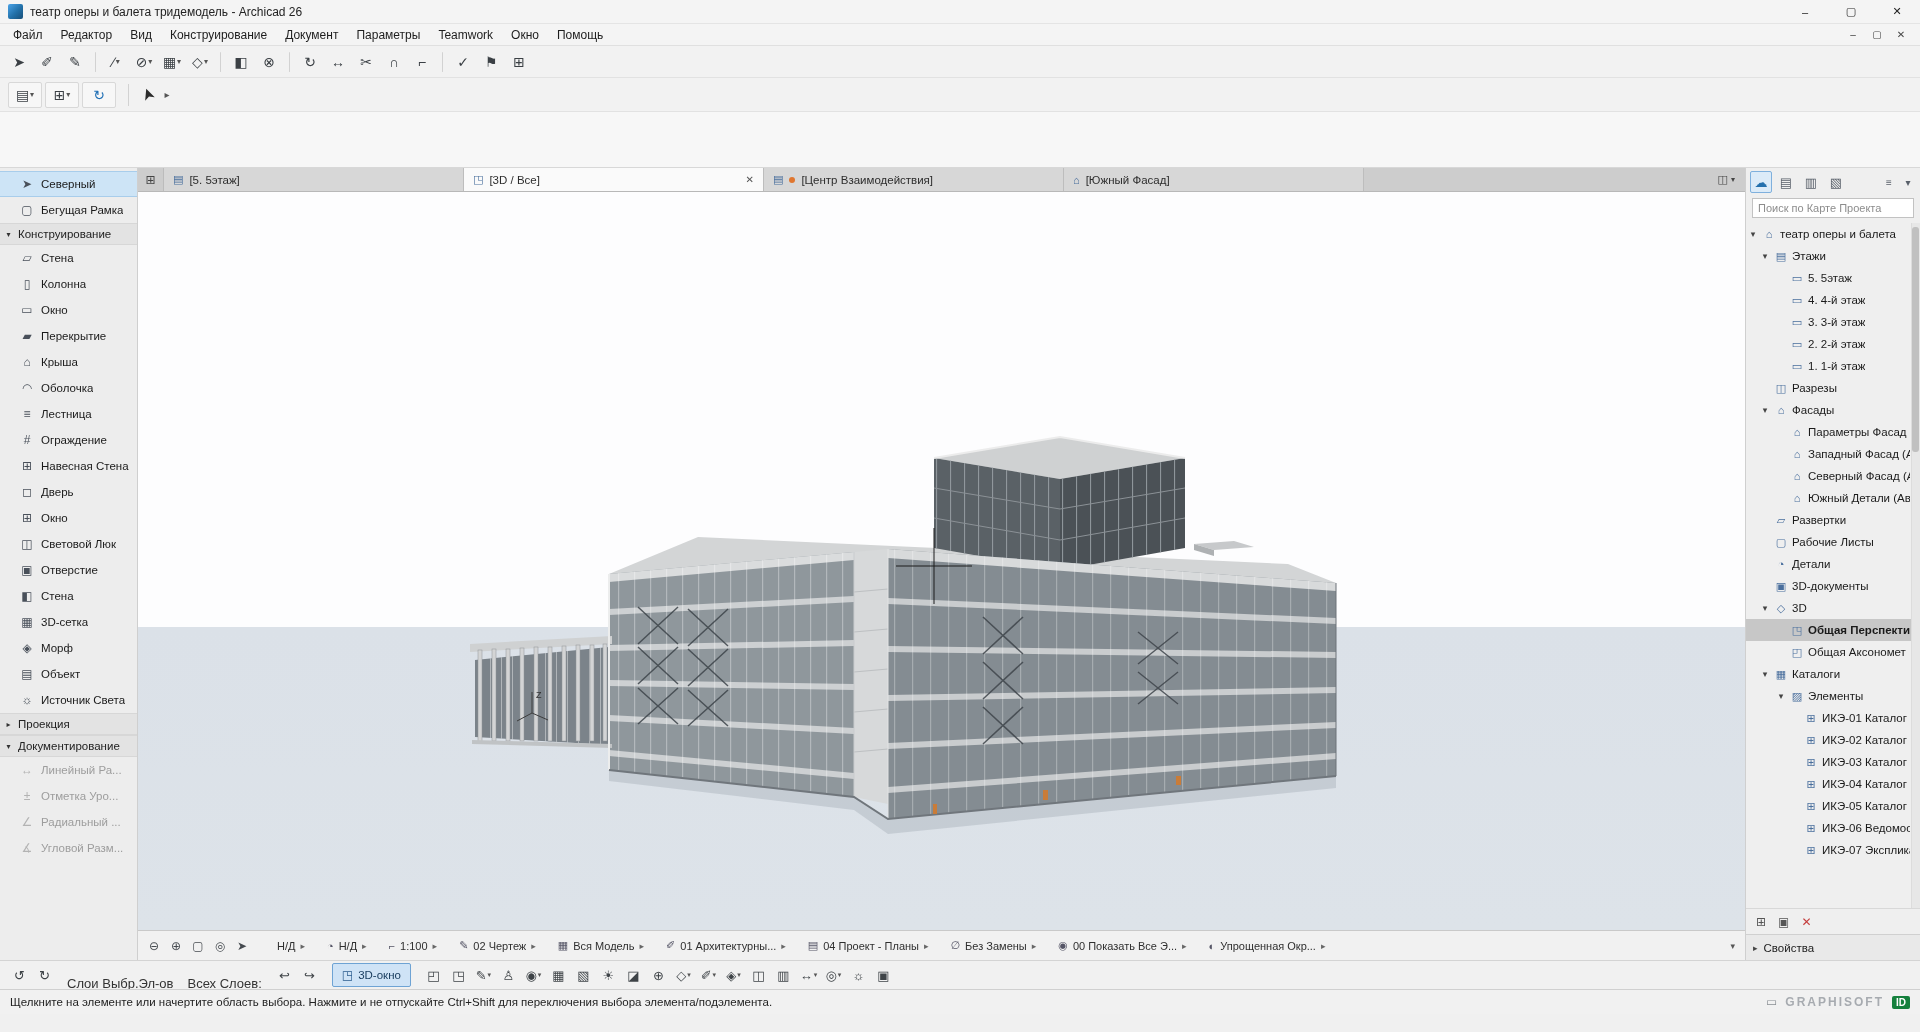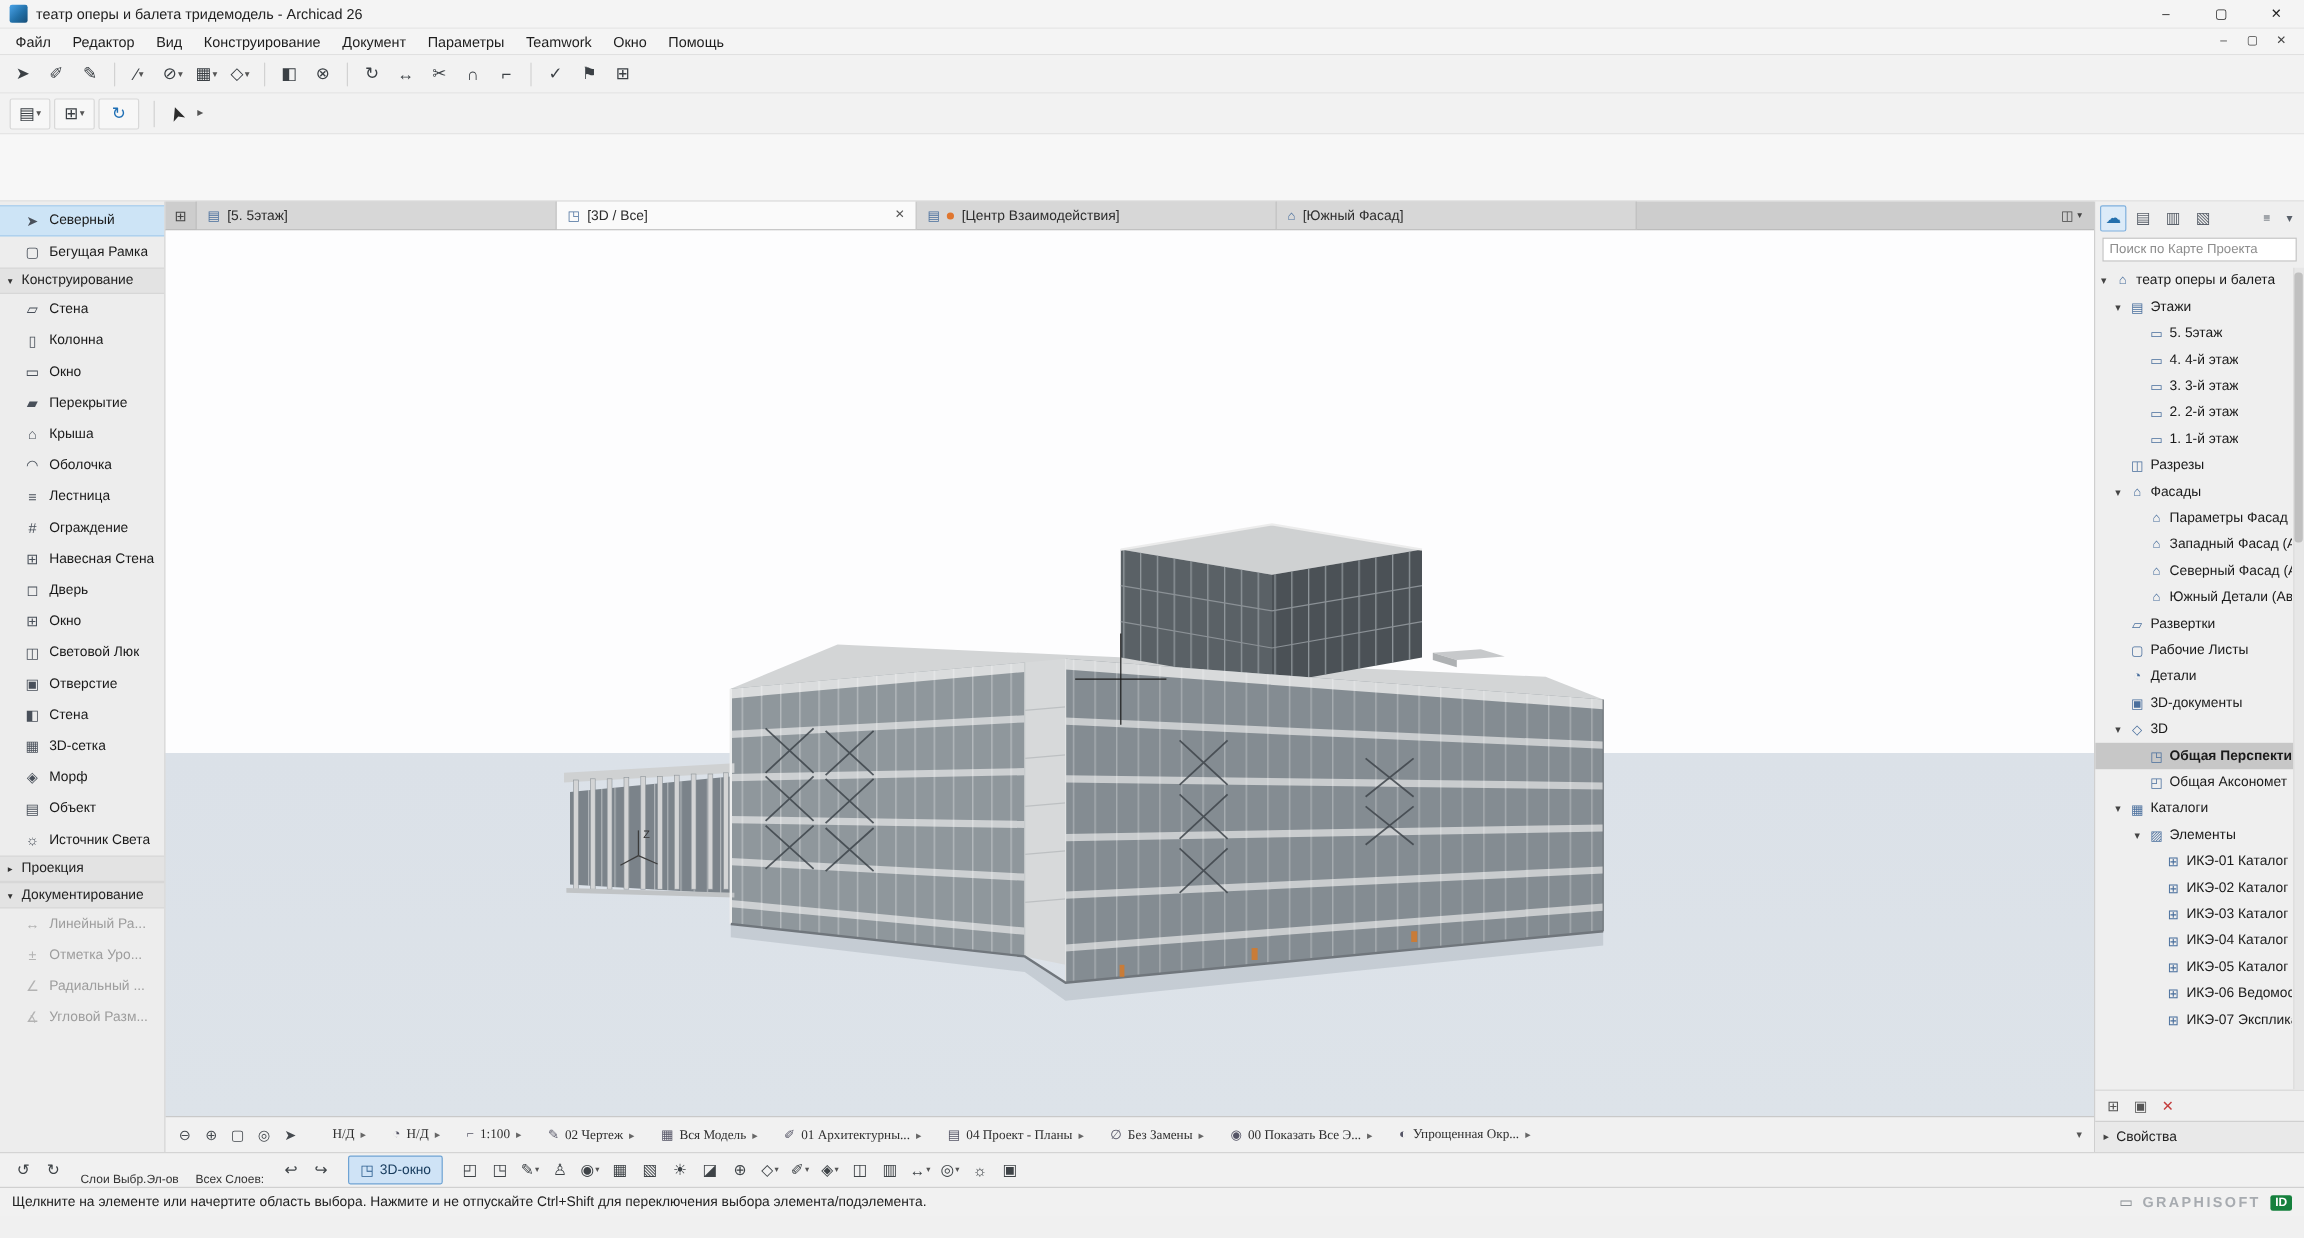--- a/index.html
+++ b/index.html
@@ -94,21 +94,21 @@
   .viewport { flex:1; position:relative; min-height:0; overflow:hidden;
     background:linear-gradient(#fdfdfe 0%, #fdfdfe 59%, #dbe1e8 59%, #dde3e9 100%); }
   .viewport svg { position:absolute; inset:0; width:100%; height:100%; display:block; }
 
   
   .quickbar { height:30px; flex:none; background:#f1f1f1; border-top:1px solid #c9c9c9;
     display:flex; align-items:center; padding:0 6px; font-size:11px; color:#2f2f2f; overflow:hidden; }
   .qb-icons { display:flex; gap:2px; margin-right:10px; }
   .qb-icon { width:20px; height:20px; display:flex; align-items:center; justify-content:center;
     font-size:12px; color:#454a4f; }
-  .qb-combos { display:flex; align-items:flex-start; flex:1; min-width:0;font-family:Liberation Serif, serif; }
+  .qb-combos { display:flex; align-items:flex-end; flex:1; min-width:0; }
   .qb-combo { display:flex; align-items:center; gap:5px; padding:0 4px; margin-right:14px;
     white-space:nowrap; }
   .qb-combo .icon { color:#556; font-size:11px; min-width:6px; }
   .qb-combo .chev { font-size:9px; color:#666; }
   .qb-end { margin-left:auto; padding:0 4px; font-size:9px; color:#555; }
 
   
   .navigator { width:175px; flex:none; background:#efefef; border-left:1px solid #cfcfcf;
     display:flex; flex-direction:column; min-height:0; }
   .nav-icons { height:28px; flex:none; display:flex; align-items:center; gap:3px; padding:0 4px; }
@@ -144,21 +144,21 @@
 
   
   .bar3d { height:29px; flex:none; background:#f1f1f1; border-top:1px solid #d4d4d4;
     display:flex; align-items:center; gap:3px; padding:0 8px; overflow:hidden; }
   .b3-group { display:flex; gap:2px; }
   .b3-icon { min-width:23px; height:22px; display:flex; align-items:center; justify-content:center;
     gap:1px; font-size:13px; color:#3e4347; }
   .b3-icon .dd { display:none; font-size:7px; color:#555; }
   .b3-icon.has-dd .dd { display:inline; }
   .layers-block { display:flex; gap:14px; margin:0 8px; }
-  .layer-grp .lbl { display:block; font-size:10px; line-height:11px; color:#333;margin-top:28px; }
+  .layer-grp .lbl { display:block; font-size:13px; line-height:11px; color:#333;margin-top:28px; }
   .layer-grp .ics { display:flex; gap:8px; font-size:10px; color:#555; line-height:11px; }
   .btn-3dwin { display:flex; align-items:center; gap:5px; height:24px; padding:0 9px; margin:0 8px;
     background:#cfe3f6; border:1px solid #6ea3d4; border-radius:2px; font-size:11.5px; color:#163a5c; }
   .btn-3dwin .ic { color:#2c5e8f; font-size:12px; }
 
   
   .statusbar { height:25px; flex:none; background:#f1f1f1; border-top:1px solid #d0d0d0;
     display:flex; align-items:center; padding:0 10px; font-size:11.5px; color:#222; }
   .sb-right { margin-left:auto; display:flex; align-items:center; gap:8px; }
   .monitor-icon { color:#8a8f94; font-size:12px; }

